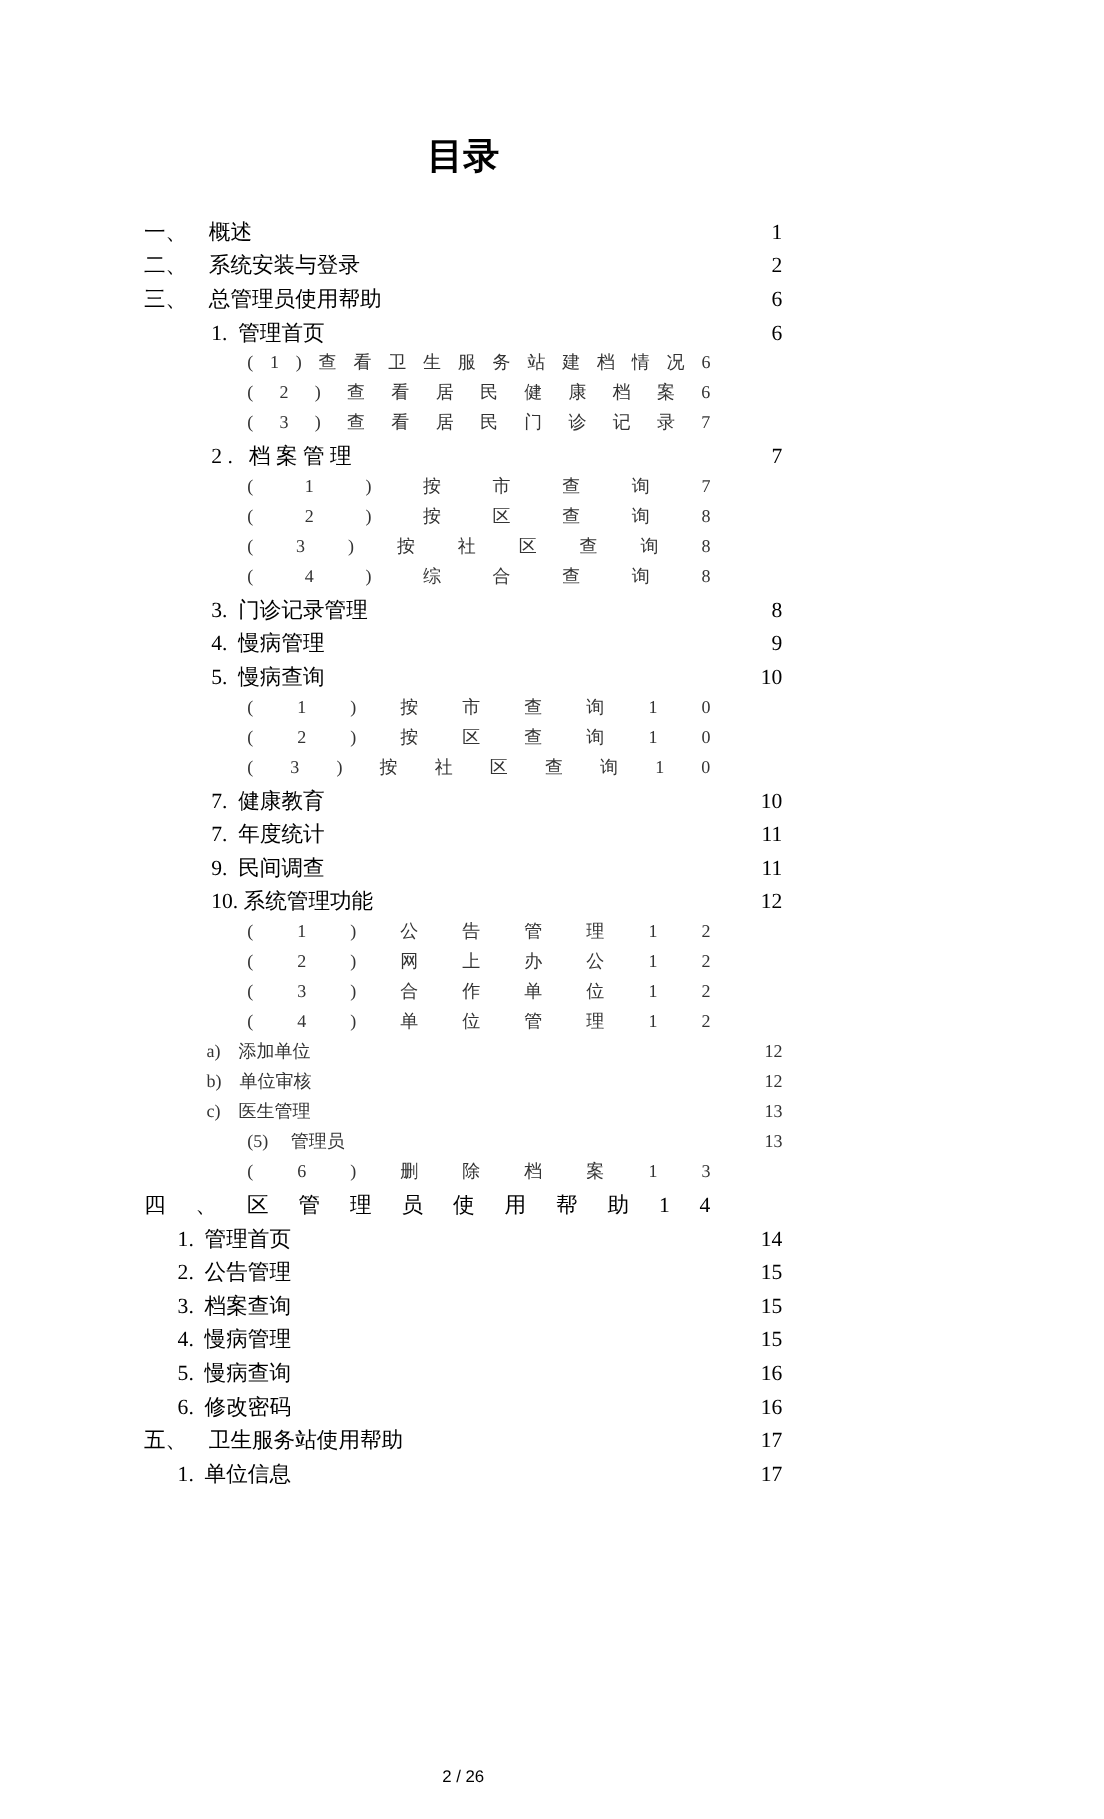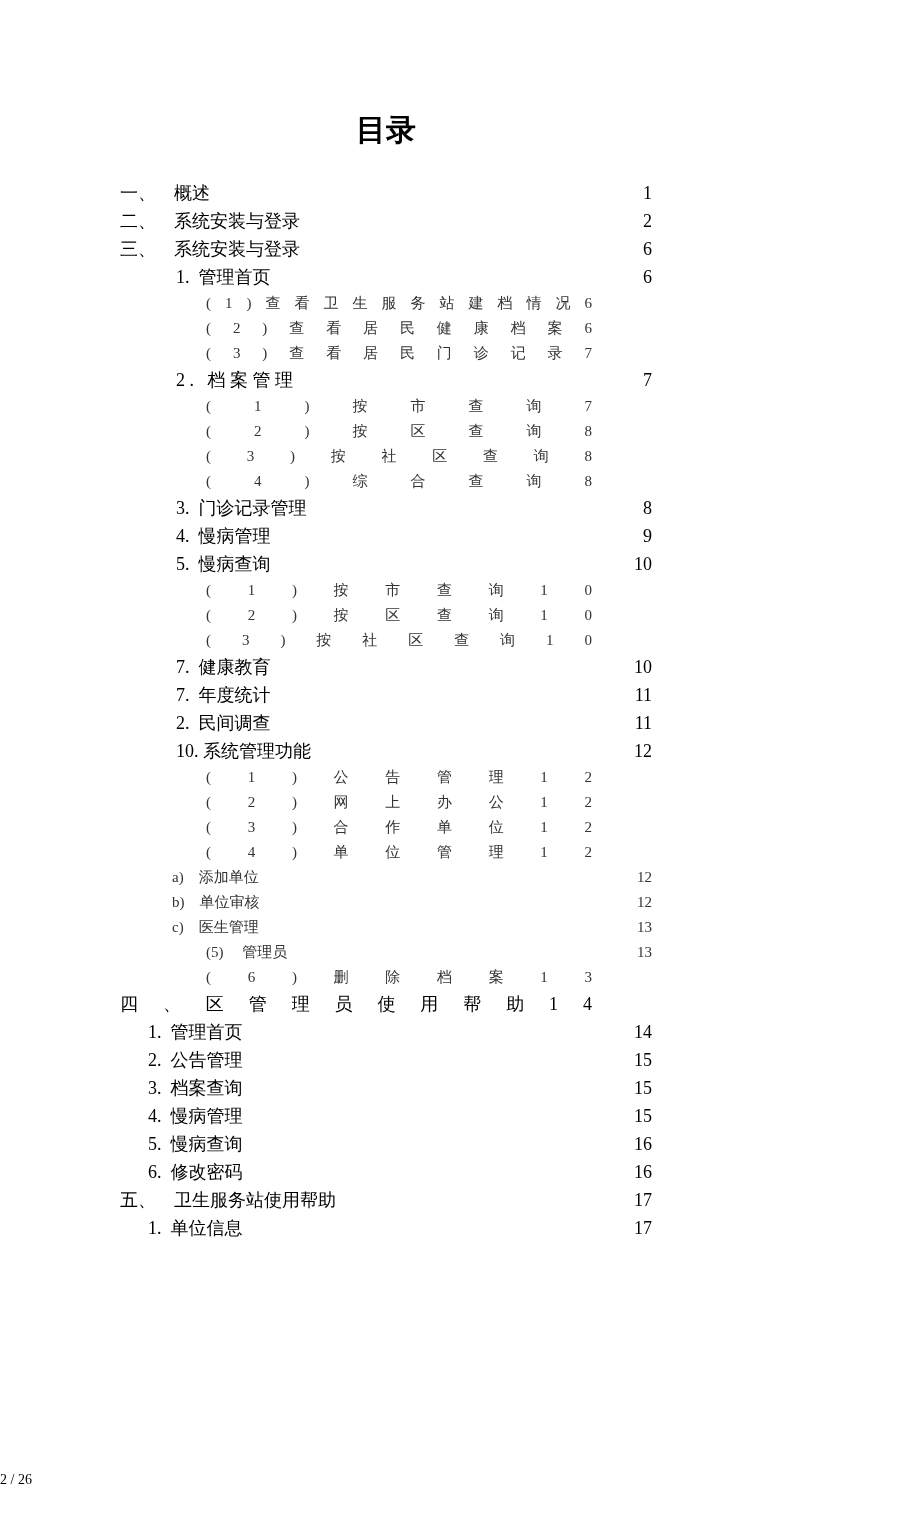--- a/index.html
+++ b/index.html
@@ -60,52 +60,52 @@
     flex: 0 0 auto;
     width: 36px;
     text-align: right;
     font-family: "Times New Roman", serif;
   }
   .footer {
     position: absolute;
     bottom: 28px;
     left: 0;
     right: 0;
-    text-align: left;
+    text-align: center;
     font-size: 14px;
-    font-family: Liberation Serif, serif;
+    font-family: Liberation Sans, sans-serif;
   }
 </style>
 </head>
 <body>
 
 <div class="page">
   <div class="title">目录</div>
   <div id="toc-container">
       <div class="toc-line lvl0"><div class="toc-text">一、    概述</div><div class="toc-page">1</div></div>
       <div class="toc-line lvl0"><div class="toc-text">二、    系统安装与登录</div><div class="toc-page">2</div></div>
-      <div class="toc-line lvl0"><div class="toc-text">三、    系统安装与登录</div><div class="toc-page">6</div></div>
+      <div class="toc-line lvl0"><div class="toc-text">三、    总管理员使用帮助</div><div class="toc-page">6</div></div>
       <div class="toc-line lvl1"><div class="toc-text">1.  管理首页</div><div class="toc-page">6</div></div>
       <div class="toc-line lvl2"><div class="spaced"><span>(</span><span>1</span><span>)</span><span>查</span><span>看</span><span>卫</span><span>生</span><span>服</span><span>务</span><span>站</span><span>建</span><span>档</span><span>情</span><span>况</span><span>6</span></div><div class="toc-page"></div></div>
       <div class="toc-line lvl2"><div class="spaced"><span>(</span><span>2</span><span>)</span><span>查</span><span>看</span><span>居</span><span>民</span><span>健</span><span>康</span><span>档</span><span>案</span><span>6</span></div><div class="toc-page"></div></div>
       <div class="toc-line lvl2"><div class="spaced"><span>(</span><span>3</span><span>)</span><span>查</span><span>看</span><span>居</span><span>民</span><span>门</span><span>诊</span><span>记</span><span>录</span><span>7</span></div><div class="toc-page"></div></div>
       <div class="toc-line lvl1"><div class="toc-text">2 .   档 案 管 理</div><div class="toc-page">7</div></div>
       <div class="toc-line lvl2"><div class="spaced"><span>(</span><span>1</span><span>)</span><span>按</span><span>市</span><span>查</span><span>询</span><span>7</span></div><div class="toc-page"></div></div>
       <div class="toc-line lvl2"><div class="spaced"><span>(</span><span>2</span><span>)</span><span>按</span><span>区</span><span>查</span><span>询</span><span>8</span></div><div class="toc-page"></div></div>
       <div class="toc-line lvl2"><div class="spaced"><span>(</span><span>3</span><span>)</span><span>按</span><span>社</span><span>区</span><span>查</span><span>询</span><span>8</span></div><div class="toc-page"></div></div>
       <div class="toc-line lvl2"><div class="spaced"><span>(</span><span>4</span><span>)</span><span>综</span><span>合</span><span>查</span><span>询</span><span>8</span></div><div class="toc-page"></div></div>
       <div class="toc-line lvl1"><div class="toc-text">3.  门诊记录管理</div><div class="toc-page">8</div></div>
       <div class="toc-line lvl1"><div class="toc-text">4.  慢病管理</div><div class="toc-page">9</div></div>
       <div class="toc-line lvl1"><div class="toc-text">5.  慢病查询</div><div class="toc-page">10</div></div>
       <div class="toc-line lvl2"><div class="spaced"><span>(</span><span>1</span><span>)</span><span>按</span><span>市</span><span>查</span><span>询</span><span>1</span><span>0</span></div><div class="toc-page"></div></div>
       <div class="toc-line lvl2"><div class="spaced"><span>(</span><span>2</span><span>)</span><span>按</span><span>区</span><span>查</span><span>询</span><span>1</span><span>0</span></div><div class="toc-page"></div></div>
       <div class="toc-line lvl2"><div class="spaced"><span>(</span><span>3</span><span>)</span><span>按</span><span>社</span><span>区</span><span>查</span><span>询</span><span>1</span><span>0</span></div><div class="toc-page"></div></div>
       <div class="toc-line lvl1"><div class="toc-text">7.  健康教育</div><div class="toc-page">10</div></div>
       <div class="toc-line lvl1"><div class="toc-text">7.  年度统计</div><div class="toc-page">11</div></div>
-      <div class="toc-line lvl1"><div class="toc-text">2.  民间调查</div><div class="toc-page">11</div></div>
+      <div class="toc-line lvl1"><div class="toc-text">9.  民间调查</div><div class="toc-page">11</div></div>
       <div class="toc-line lvl1"><div class="toc-text">10. 系统管理功能</div><div class="toc-page">12</div></div>
       <div class="toc-line lvl2"><div class="spaced"><span>(</span><span>1</span><span>)</span><span>公</span><span>告</span><span>管</span><span>理</span><span>1</span><span>2</span></div><div class="toc-page"></div></div>
       <div class="toc-line lvl2"><div class="spaced"><span>(</span><span>2</span><span>)</span><span>网</span><span>上</span><span>办</span><span>公</span><span>1</span><span>2</span></div><div class="toc-page"></div></div>
       <div class="toc-line lvl2"><div class="spaced"><span>(</span><span>3</span><span>)</span><span>合</span><span>作</span><span>单</span><span>位</span><span>1</span><span>2</span></div><div class="toc-page"></div></div>
       <div class="toc-line lvl2"><div class="spaced"><span>(</span><span>4</span><span>)</span><span>单</span><span>位</span><span>管</span><span>理</span><span>1</span><span>2</span></div><div class="toc-page"></div></div>
       <div class="toc-line lvl3"><div class="toc-text">a)    添加单位</div><div class="toc-page">12</div></div>
       <div class="toc-line lvl3"><div class="toc-text">b)    单位审核</div><div class="toc-page">12</div></div>
       <div class="toc-line lvl3"><div class="toc-text">c)    医生管理</div><div class="toc-page">13</div></div>
       <div class="toc-line lvl2"><div class="toc-text">(5)     管理员</div><div class="toc-page">13</div></div>
       <div class="toc-line lvl2"><div class="spaced"><span>(</span><span>6</span><span>)</span><span>删</span><span>除</span><span>档</span><span>案</span><span>1</span><span>3</span></div><div class="toc-page"></div></div>

